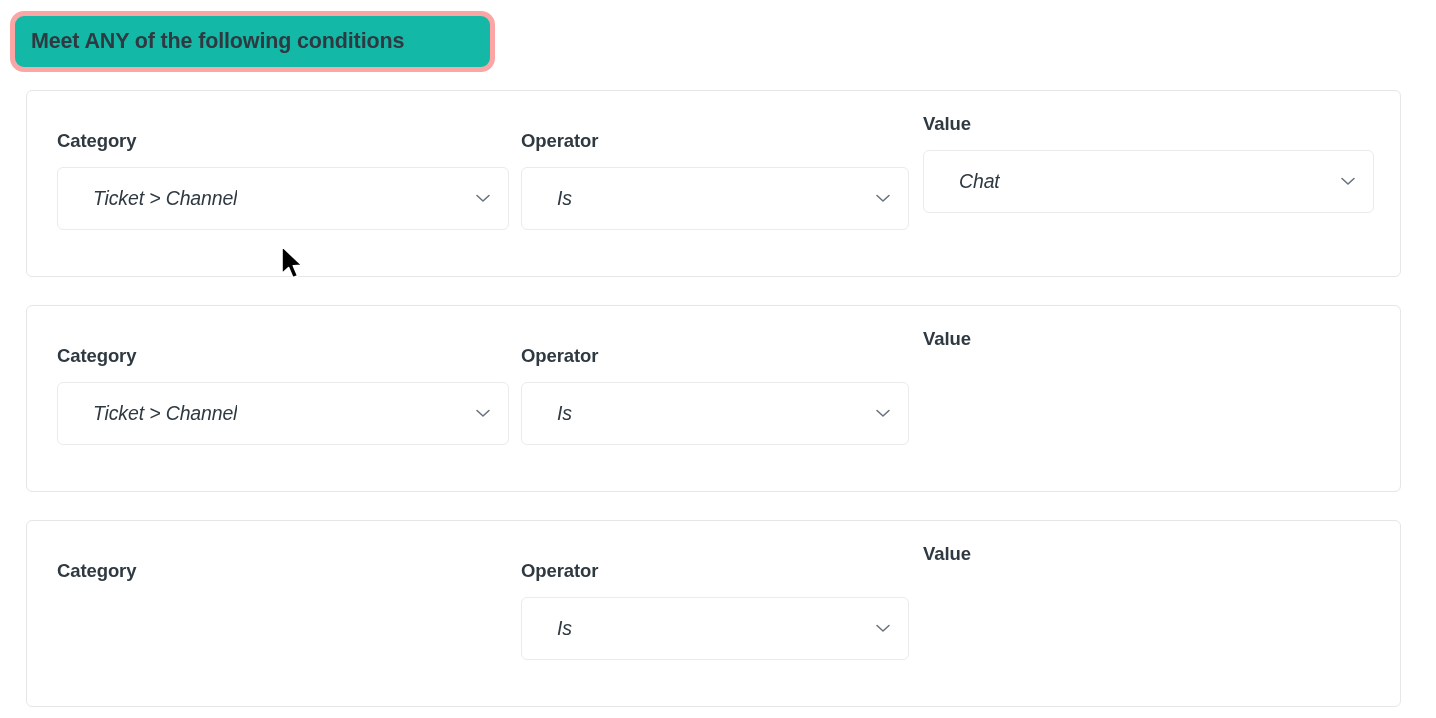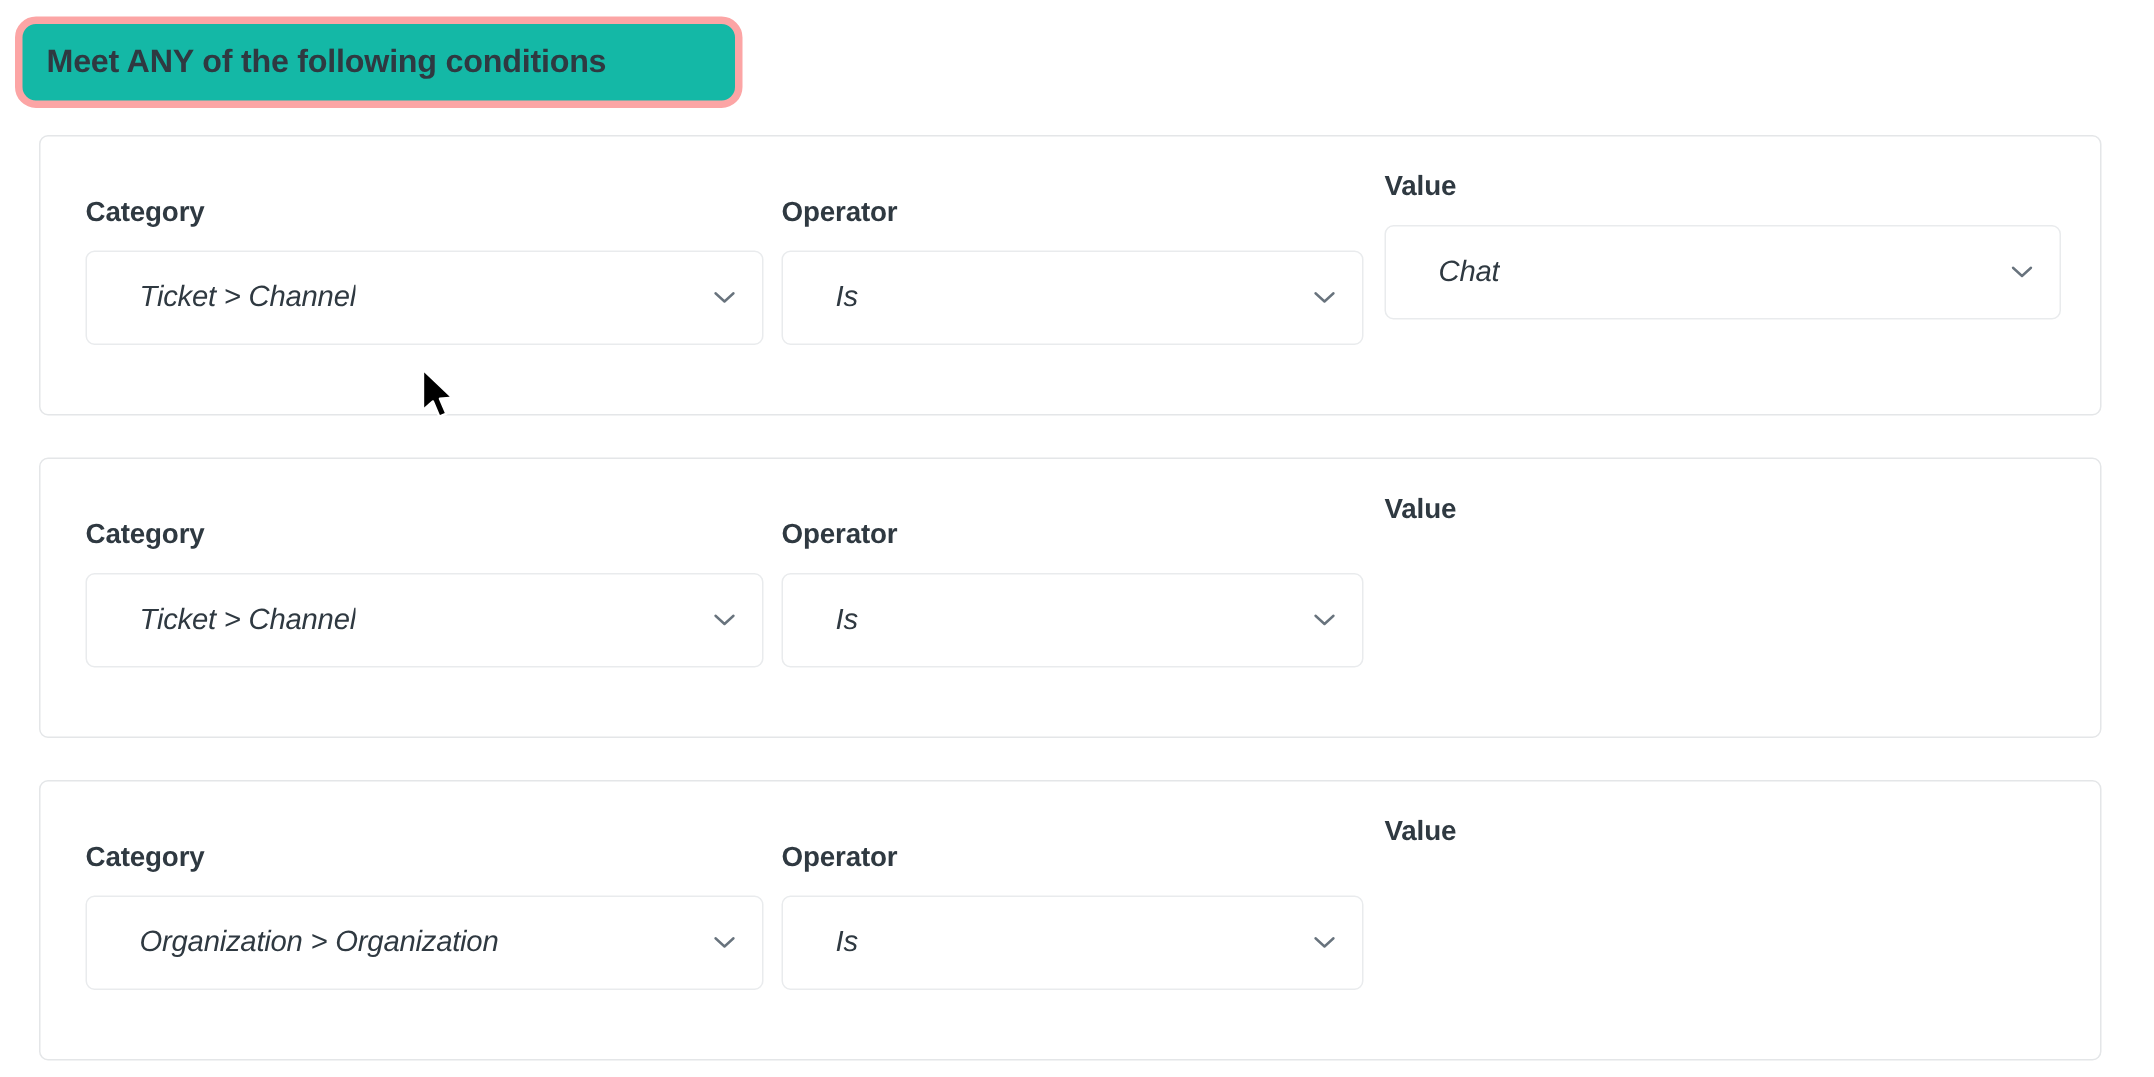--- a/index.html
+++ b/index.html
@@ -209,28 +209,20 @@
       <div class="field field-value">
         <span class="field-label">Value</span>
       </div>
     </div>
   </div>
 
   <div class="condition-card">
     <div class="card-inner">
       <div class="field field-category">
         <span class="field-label">Category</span>
-        <div class="select-box">
-          <span class="select-value">Organization &gt; Organization</span>
-          <span class="chevron">
-            <svg viewBox="0 0 22 22" fill="none" xmlns="http://www.w3.org/2000/svg">
-              <path d="M5 8.5 L11 14 L17 8.5" stroke="#68737d" stroke-width="1.6" stroke-linecap="round" stroke-linejoin="round"></path>
-            </svg>
-          </span>
-        </div>
       </div>
 
       <div class="field field-operator">
         <span class="field-label">Operator</span>
         <div class="select-box">
           <span class="select-value">Is</span>
           <span class="chevron">
             <svg viewBox="0 0 22 22" fill="none" xmlns="http://www.w3.org/2000/svg">
               <path d="M5 8.5 L11 14 L17 8.5" stroke="#68737d" stroke-width="1.6" stroke-linecap="round" stroke-linejoin="round"></path>
             </svg>

